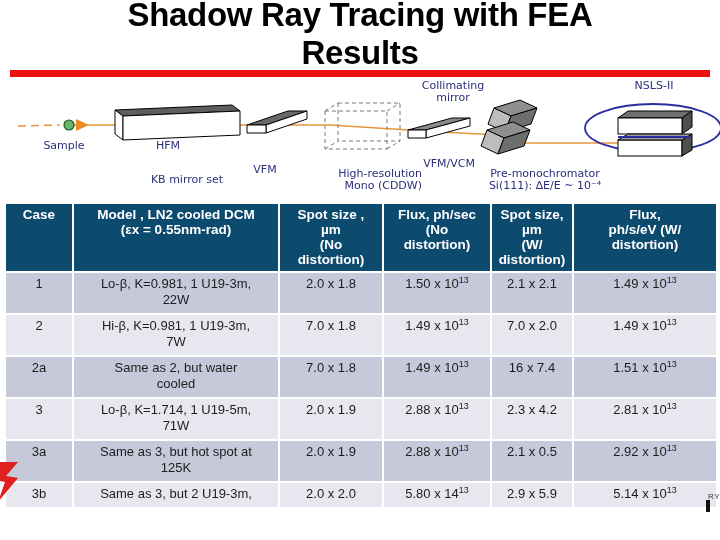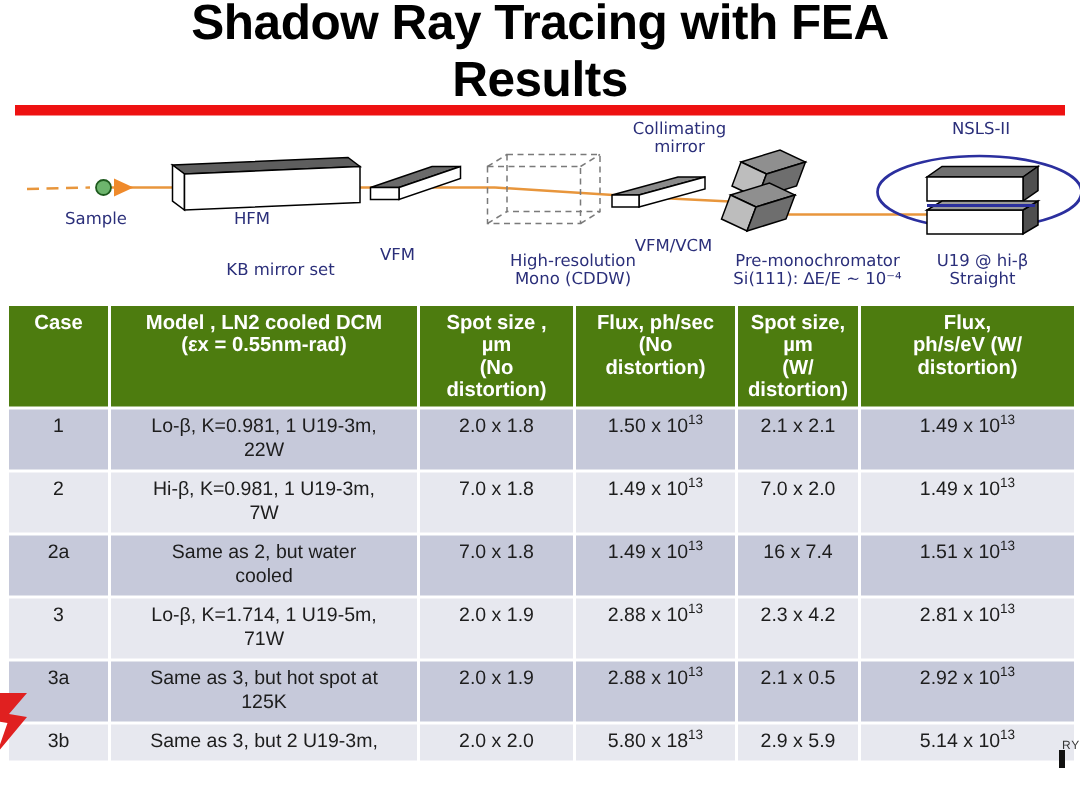--- a/index.html
+++ b/index.html
@@ -56,21 +56,21 @@
   #results-table {
     position: absolute;
     left: 4px; top: 202px;
     width: 712px;
     border-collapse: separate;
     border-spacing: 2px;
     table-layout: fixed;
     font-family: "Liberation Sans", sans-serif;
   }
   #results-table th {
-    background: #4d7c0f;
+    background: #0c4a6e;
     color: #ffffff;
     font-size: 13.5px;
     font-weight: bold;
     line-height: 15px;
     padding: 3px 2px 4px 2px;
     vertical-align: top;
     white-space: pre-line;
     text-align: center;
   }
   #results-table td {
@@ -183,30 +183,28 @@
       <polygon points="618,62 682,62 692,56 628,56" fill="#9a9a9a" stroke="#000" stroke-width="1"></polygon>
       <line x1="618" y1="59" x2="690" y2="59" stroke="#2b2f9e" stroke-width="2"></line>
     </g>
   </svg>
 
   
   <div class="bl-label" style="left:34px;  top:62px;  width:60px;">Sample</div>
   <div class="bl-label" style="left:143px; top:62px;  width:50px;">HFM</div>
   <div class="bl-label" style="left:242px; top:62px;  width:46px;margin-top:24px;">VFM</div>
   <div class="bl-label" style="left:134px; top:96px; width:106px;">KB mirror set</div>
-  <div class="bl-label" style="left:326px; top:90px; width:112px;">High-resolution
+  <div class="bl-label" style="left:310px; top:90px; width:112px;text-align:right;">High-resolution
 Mono (CDDW)</div>
   <div class="bl-label" style="left:405px; top:2px;  width:96px;">Collimating
 mirror</div>
   <div class="bl-label" style="left:412px; top:80px; width:74px;">VFM/VCM</div>
   <div class="bl-label" style="left:470px; top:90px; width:150px;">Pre-monochromator
 Si(111): ∆E/E ~ 10⁻⁴</div>
   <div class="bl-label" style="left:604px; top:2px;  width:100px;">NSLS-II</div>
-  <div class="bl-label" style="left:605px; top:90px; width:100px;">U19 @ hi-β
-Straight</div>
 </div>
 
 <table id="results-table">
   <colgroup>
     <col style="width:66px">
     <col style="width:204px">
     <col style="width:102px">
     <col style="width:106px">
     <col style="width:80px">
     <col style="width:142px">
@@ -275,21 +273,21 @@
 125K</td>
       <td>2.0 x 1.9</td>
       <td><span>2.88 x 10</span><sup>13</sup></td>
       <td>2.1 x 0.5</td>
       <td><span>2.92 x 10</span><sup>13</sup></td>
     </tr>
     <tr class="row-light">
       <td class="col-case">3b</td>
       <td>Same as 3, but 2 U19-3m,</td>
       <td>2.0 x 2.0</td>
-      <td><span>5.80 x 18</span><sup>13</sup></td>
+      <td><span>5.80 x 14</span><sup>13</sup></td>
       <td>2.9 x 5.9</td>
       <td><span>5.14 x 10</span><sup>13</sup></td>
     </tr>
   </tbody>
 </table>
 
 <svg id="logo-left" viewBox="0 0 30 40">
   <path d="M8 0 L26 0 L14 14 L26 16 L6 40 L13 20 L2 18 Z" fill="#e02020"></path>
 </svg>
 <div id="logo-right-bar"></div>

